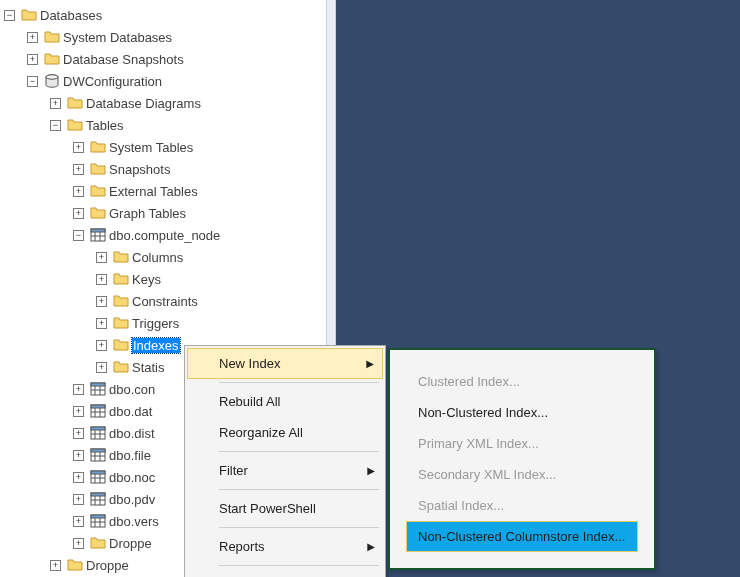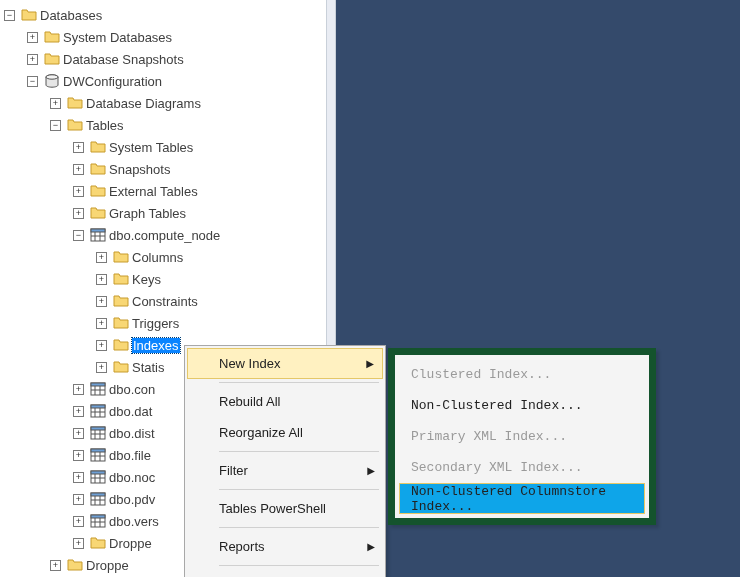--- a/index.html
+++ b/index.html
@@ -105,25 +105,24 @@
       margin: 3px 4px 3px 32px;
     }
     .ctxarrow {
       position: absolute;
       right: 8px;
       font-size: 10px;
     }
     .submenu {
       position: absolute;
       background: #f4f4f4;
-      border: 7px solid #14532d;
+      border: 2px solid #14532d;
       box-shadow: 3px 3px 3px rgba(0,0,0,0.15);
-      padding: 4px;
+      padding: 16px;
       z-index: 200;
-      font-family: Liberation Mono, monospace;
     }
   </style>
 </head>
 <body>
 
 <div class="tree-panel">
 
 <div class="tree-row">
   <span class="toggle">−</span>
   <span class="ico">
@@ -461,21 +460,21 @@
   <div class="ctxitem">
     <span>Reorganize All</span>
   </div>
   <div class="ctxsep"></div>
   <div class="ctxitem">
     <span>Filter</span>
     <span class="ctxarrow">▶</span>
   </div>
   <div class="ctxsep"></div>
   <div class="ctxitem">
-    <span>Tables PowerShell</span>
+    <span>Start PowerShell</span>
   </div>
   <div class="ctxsep"></div>
   <div class="ctxitem">
     <span>Reports</span>
     <span class="ctxarrow">▶</span>
   </div>
   <div class="ctxsep"></div>
   <div class="ctxitem">
     <span>Refresh</span>
   </div>
@@ -487,16 +486,19 @@
   </div>
   <div class="ctxitem sub">
     <span>Non-Clustered Index...</span>
   </div>
   <div class="ctxitem sub disabled">
     <span>Primary XML Index...</span>
   </div>
   <div class="ctxitem sub disabled">
     <span>Secondary XML Index...</span>
   </div>
+  <div class="ctxitem sub disabled">
+    <span>Spatial Index...</span>
+  </div>
   <div class="ctxitem sub hovered">
     <span>Non-Clustered Columnstore Index...</span>
   </div>
 </div>
 
 </body></html>

